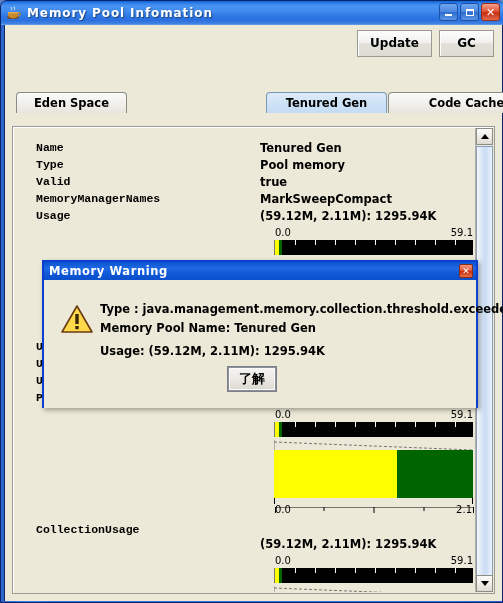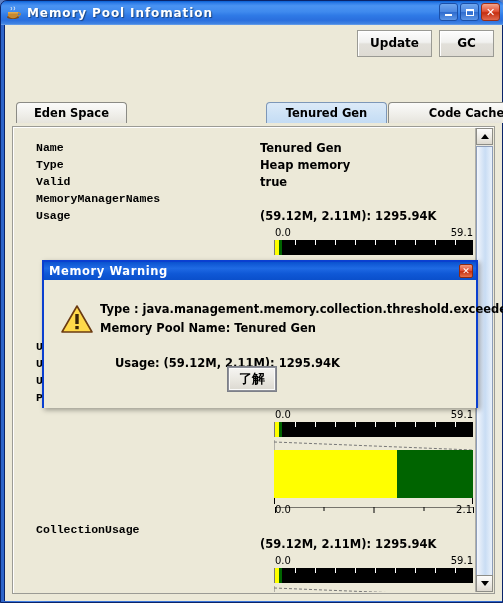--- a/index.html
+++ b/index.html
@@ -115,21 +115,21 @@
     font-size: 11.5px; font-weight: bold; color: #000;
     display: flex; align-items: center; justify-content: center;
     font-family: "DejaVu Sans","Liberation Sans",sans-serif;
     cursor: default;
     white-space: nowrap;
   }
   .tab.selected {
     background: linear-gradient(to bottom,#dceaf8,#cfe3f6 50%,#c4dcf4);
     border-color:#7d97b8;
   }
-  .tab-row2 { margin-top: 18px; }
+  .tab-row2 { margin-top: 8px; }
 
   
   #content-frame {
     position: absolute;
     left: 7px; top: 101px;
     width: 483px; height: 468px;
     background: #ece9d8;
     border: 1px solid #9b9b95;
     box-shadow: inset 1px 1px 0 #fff;
     overflow: hidden;
@@ -325,22 +325,23 @@
           <div class="attr-label" style="top:47px;left:10px;">Valid</div>
           <div class="attr-label" style="top:64px;left:10px;">MemoryManagerNames</div>
           <div class="attr-label" style="top:81px;left:10px;">Usage</div>
           <div class="attr-label" style="top:212px;left:10px;">Usa</div>
           <div class="attr-label" style="top:229px;left:10px;">Usa</div>
           <div class="attr-label" style="top:246px;left:10px;">UsageThresholdCount</div>
           <div class="attr-label" style="top:263px;left:10px;">PeakUsage</div>
           <div class="attr-label" style="top:395px;left:10px;">CollectionUsage</div>
 
           <div class="attr-value" style="top:13px;">Tenured Gen</div>
-          <div class="attr-value" style="top:30px;">Heap memory</div>
+          <div class="attr-value" style="top:30px;">Pool memory</div>
           <div class="attr-value" style="top:47px;">true</div>
+          <div class="attr-value" style="top:64px;">MarkSweepCompact</div>
           <div class="attr-value" style="top:81px;">(59.12M, 2.11M): 1295.94K</div>
           <div class="attr-value" style="top:246px;">1</div>
           <div class="attr-value" style="top:263px;">(59.12M, 2.11M): 1295.94K</div>
           <div class="attr-value" style="top:409px;">(59.12M, 2.11M): 1295.94K</div>
 
           <div class="meter" style="top:99px;">
             <div class="ticklabels">
               <span class="lo">0.0</span>
               <span class="hi">59.1</span>
             </div>
@@ -458,20 +459,20 @@
         <div id="dlg-body">
           <div id="warn-icon">
             <svg width="34" height="31" viewBox="0 0 34 31">
               <path d="M17 2 L32 28 L2 28 Z" fill="#ffd94a" stroke="#6b3b12" stroke-width="1.6" stroke-linejoin="round"></path>
               <rect x="15.3" y="10" width="3.4" height="10" fill="#3a2408"></rect>
               <rect x="15.3" y="22" width="3.4" height="3.2" fill="#3a2408"></rect>
             </svg>
           </div>
           <div class="dlg-line" style="top:22px;">Type : java.management.memory.collection.threshold.exceeded</div>
           <div class="dlg-line" style="top:41px;">Memory Pool Name: Tenured Gen</div>
-          <div class="dlg-line" style="top:76px;margin-left:15px;">Usage: (59.12M, 2.11M): 1295.94K</div>
+          <div class="dlg-line" style="top:64px;">Usage: (59.12M, 2.11M): 1295.94K</div>
           <div id="dlg-ok">了解</div>
         </div>
       </div>
 
     </div>
   </div>
 </div>
 
 </body></html>

